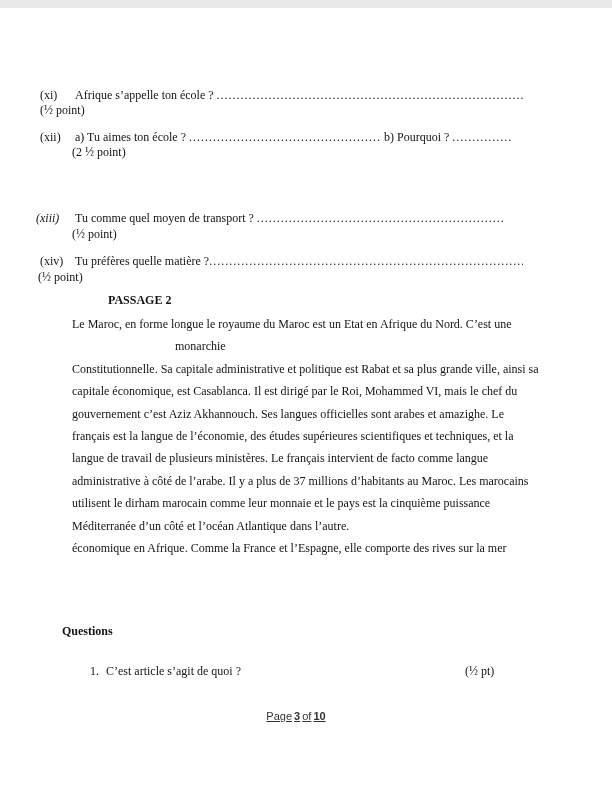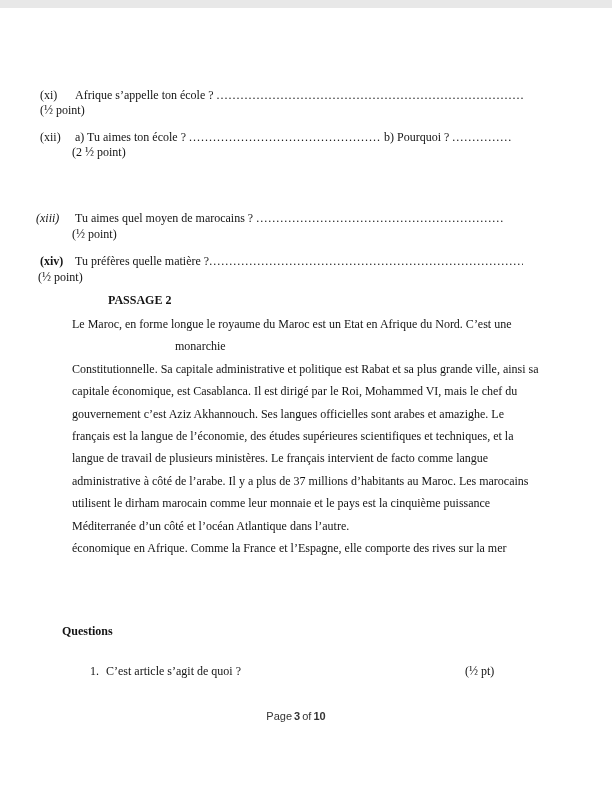--- a/index.html
+++ b/index.html
@@ -26,60 +26,60 @@
   .xii-line{left:75px;top:122px;width:437px;}
   .xii-points{left:72px;top:137px;}
   
   .cont-long{left:72px;top:164px;width:468px;}
   .cont-short{left:35px;top:179px;}
   
   .xiii-marker{left:36px;top:203px;font-style:italic;}
   .xiii-line{left:75px;top:203px;width:428px;}
   .xiii-points{left:72px;top:219px;}
   
-  .xiv-marker{left:40px;top:246px;font-weight:bold;}
+  .xiv-marker{left:40px;top:246px;}
   .xiv-line{left:75px;top:246px;width:448px;}
   .xiv-points{left:38px;top:262px;}
   
   .passage-heading{left:108px;top:285px;font-weight:bold;}
   .passage-body{position:absolute;left:72px;top:305px;width:470px;line-height:22.4px;}
   .passage-body .pline{white-space:nowrap;}
   .passage-body .pline.indented{padding-left:103px;}
   
   .questions-heading{left:62px;top:616px;font-weight:bold;}
   .q1-num{left:90px;top:656px;}
   .q1-text{left:106px;top:656px;}
   .q1-points{left:465px;top:656px;}
   
   .footer{
     position:absolute;left:0;top:702px;width:592px;
     text-align:center;
     font-family:"Liberation Sans","DejaVu Sans",sans-serif;
-    font-size:11px;color:#333;
+    font-size:11px;color:#333;text-decoration:underline;
   }
   .footer span{margin:0 1px;}
 </style>
 </head>
 <body>
 
 <div class="page">
 
   <span class="abs xi-marker">(xi)</span>
   <span class="abs clip xi-line"><span>Afrique s’appelle ton école ? </span><span class="dots">..............................................................................</span></span>
   <span class="abs xi-points">(½ point)</span>
 
   <span class="abs xii-marker">(xii)</span>
   <span class="abs clip xii-line"><span>a) Tu aimes ton école ? </span><span class="dots">................................................</span><span> b) Pourquoi ? </span><span class="dots">......................</span></span>
   <span class="abs xii-points">(2 ½ point)</span>
 
   <span class="abs clip dots cont-long"></span>
   <span class="abs dots cont-short"></span>
 
   <span class="abs xiii-marker">(xiii)</span>
-  <span class="abs clip xiii-line"><span>Tu aimes quel moyen de marocains ? </span><span class="dots">................................................................................</span></span>
+  <span class="abs clip xiii-line"><span>Tu comme quel moyen de transport ? </span><span class="dots">................................................................................</span></span>
   <span class="abs xiii-points">(½ point)</span>
 
   <span class="abs xiv-marker">(xiv)</span>
   <span class="abs clip xiv-line"><span>Tu préfères quelle matière ?</span><span class="dots">..........................................................................................</span></span>
   <span class="abs xiv-points">(½ point)</span>
 
   <span class="abs passage-heading">PASSAGE 2</span>
 
   <div class="passage-body">
     <div class="pline">Le Maroc, en forme longue le royaume du Maroc est un Etat en Afrique du Nord. C’est une</div>

